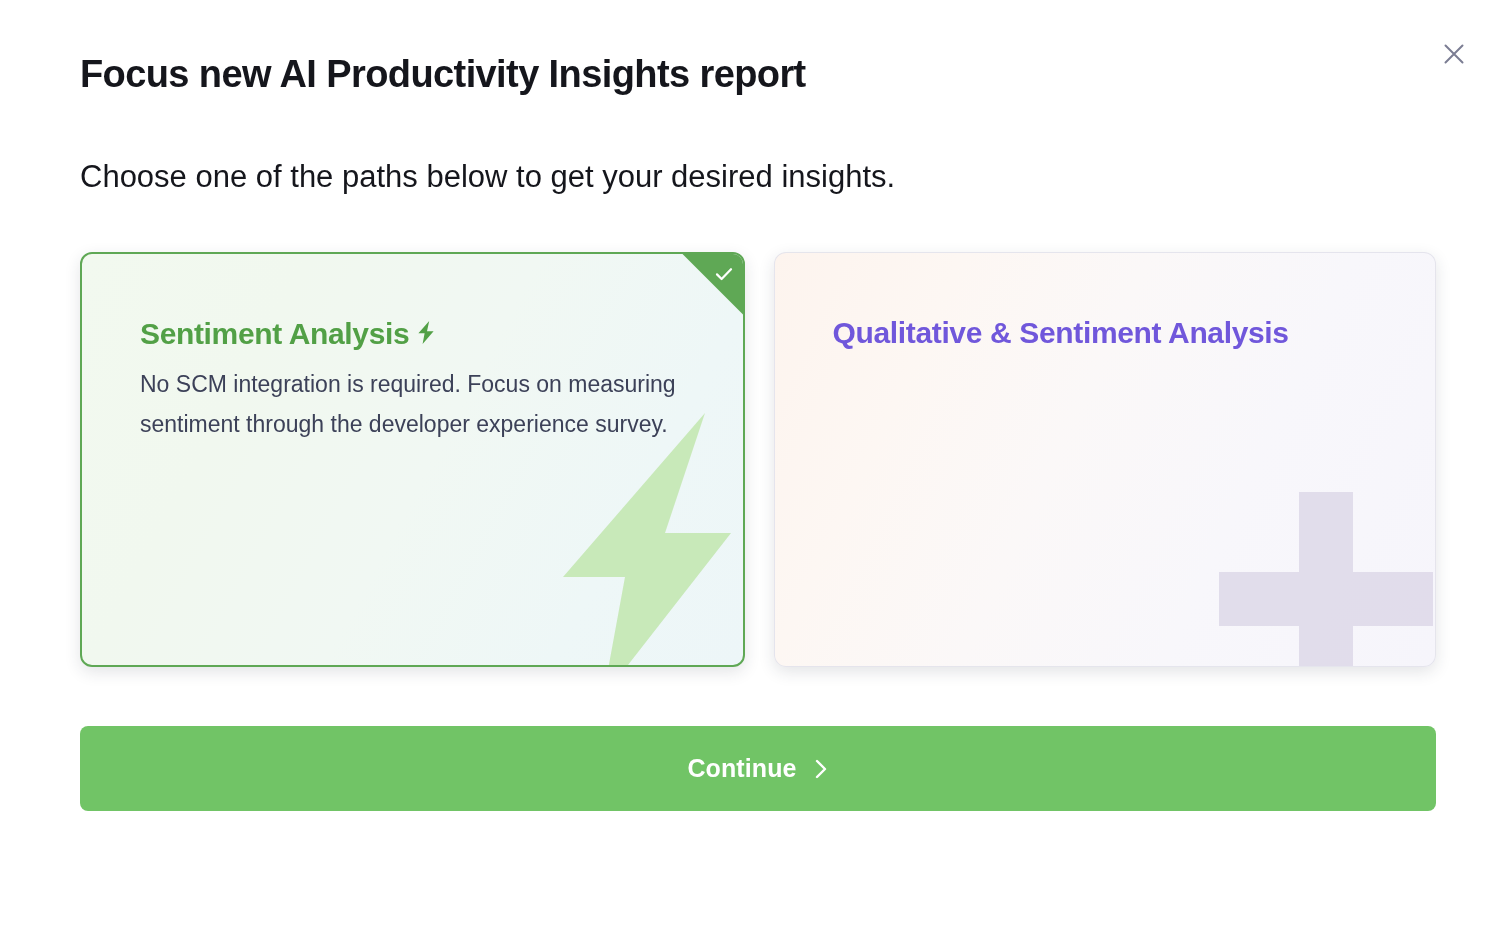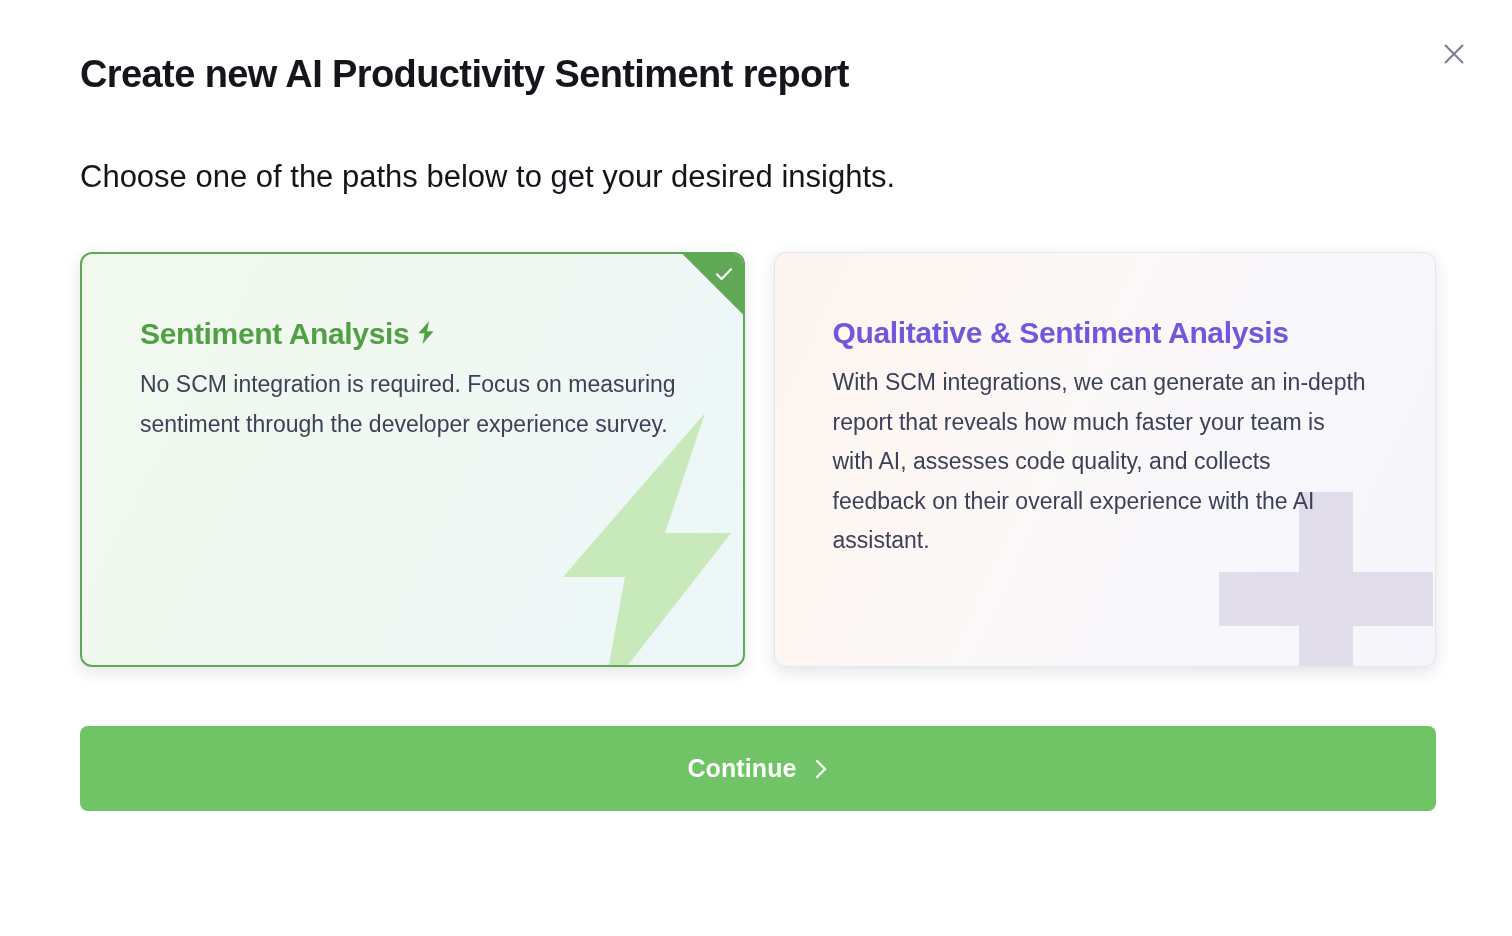--- a/index.html
+++ b/index.html
@@ -196,21 +196,21 @@
 <div id="modal">
 
   <button id="close-btn">
     <span>
       <svg width="30" height="30" viewBox="0 0 30 30" fill="none">
         <path d="M6.5 6.5 L23.5 23.5 M23.5 6.5 L6.5 23.5" stroke="#7b7d93" stroke-width="2" stroke-linecap="round"></path>
       </svg>
     </span>
   </button>
 
-  <h1 id="page-title">Create new AI Productivity Sentiment report</h1>
+  <h1 id="page-title">Focus new AI Productivity Insights report</h1>
   <p id="page-subtitle">Choose one of the paths below to get your desired insights.</p>
 
   <div id="cards-row">
 
     <div class="card card-selected">
 
       <div class="corner-badge">
         <span>
           <svg width="22" height="22" viewBox="0 0 22 22" fill="none">
             <path d="M4 11.4 L8.6 16 L18 6.2" stroke="#ffffff" stroke-width="2.2" stroke-linecap="round" stroke-linejoin="round"></path>
@@ -237,21 +237,20 @@
     <div class="card card-plain">
 
       <span class="wm wm-plus">
         <svg width="230" height="230" viewBox="0 0 230 230" fill="none">
           <path d="M88 8 H142 V88 H222 V142 H142 V222 H88 V142 H8 V88 H88 Z" fill="#d8d3e4" opacity="0.72"></path>
         </svg>
       </span>
 
       <div class="card-body">
         <div class="card-title title-purple">Qualitative &amp; Sentiment Analysis</div>
-        <div class="card-desc">With SCM integrations, we can generate an in-depth report that reveals how much faster your team is with AI, assesses code quality, and collects feedback on their overall experience with the AI assistant.</div>
       </div>
     </div>
 
   </div>
 
   <button id="continue-btn">
     <span>Continue</span>
     <span class="chev">
       <svg width="16" height="24" viewBox="0 0 16 24" fill="none">
         <path d="M4 4 L12 12 L4 20" stroke="#ffffff" stroke-width="2.4" stroke-linecap="round" stroke-linejoin="round"></path>

